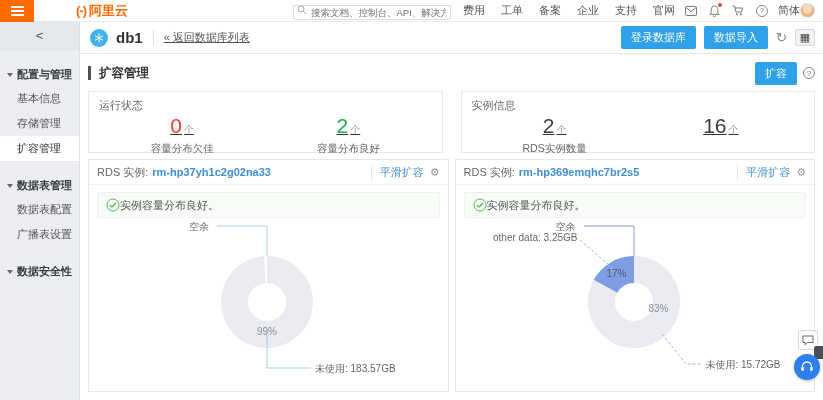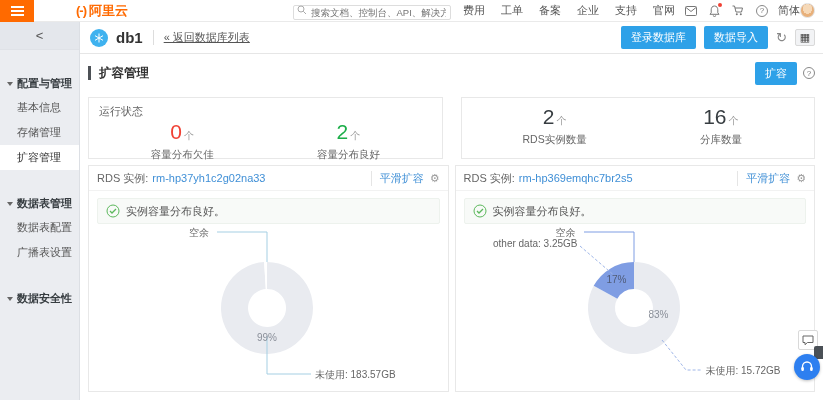--- a/index.html
+++ b/index.html
@@ -21,21 +21,21 @@
   .ticon{position:relative;display:flex;align-items:center;cursor:pointer;}
   .reddot{position:absolute;right:-2px;top:-2px;width:4px;height:4px;border-radius:50%;background:#f04134;}
   .help-badge{display:inline-flex;width:12px;height:12px;border:1px solid #888;border-radius:50%;color:#777;font-size:8px;align-items:center;justify-content:center;cursor:pointer;}
   .locale{font-size:11px;color:#555;margin-right:0;cursor:pointer;flex:none;}
   .avatar{width:15px;height:15px;border-radius:50%;background:radial-gradient(circle at 50% 38%,#f6d9b8 0 45%,#e8b07a 46% 100%);border:1px solid #e0e0e0;margin-right:8px;cursor:pointer;flex:none;}
 
   
   .lower{flex:1;display:flex;min-height:0;}
   .sidebar{width:80px;flex:none;background:#ebedf1;border-right:1px solid #dcdfe4;font-size:11px;display:flex;flex-direction:column;}
   .collapse{height:28px;display:flex;align-items:center;justify-content:center;color:#555;font-size:13px;background:#e4e7ec;border-bottom:1px solid #dfe2e7;cursor:pointer;}
-  .group{margin-top:22px;}
+  .group{margin-top:13px;}
   .g-head{display:flex;align-items:center;gap:4px;padding:4px 4px 4px 7px;color:#373d41;font-weight:bold;cursor:pointer;}
   .caret{width:0;height:0;border-left:3px solid transparent;border-right:3px solid transparent;border-top:4px solid #666;flex:none;}
   .s-item{padding:5px 2px 5px 17px;color:#555;cursor:pointer;}
   .s-item.selected{background:#fff;color:#333;}
 
   .right{flex:1;display:flex;flex-direction:column;min-width:0;justify-content:center;}
   .subheader{height:32px;flex:none;display:flex;align-items:center;gap:8px;padding:0 8px 0 10px;border-bottom:1px solid #e6e6e6;background:#fff;}
   .db-badge{width:18px;height:18px;border-radius:50%;background:#3fb2ef;display:flex;align-items:center;justify-content:center;flex:none;}
   .db-title{font-size:15px;font-weight:bold;color:#333;}
   .back-link{font-size:11px;color:#555;text-decoration:underline;border-left:1px solid #ddd;padding-left:10px;margin-left:2px;cursor:pointer;}
@@ -43,39 +43,39 @@
   .btn-primary{background:#2ea1e8;color:#fff;border:none;border-radius:2px;font-size:11px;padding:4px 10px;cursor:pointer;}
   .icon-refresh{color:#888;font-size:13px;cursor:pointer;line-height:1;}
   .grid-box{width:20px;height:17px;background:#f2f3f5;border:1px solid #d9d9d9;border-radius:2px;display:flex;align-items:center;justify-content:center;font-size:11px;color:#444;cursor:pointer;}
 
   
   .content{flex:1;padding:6px 8px 8px;display:flex;flex-direction:column;min-height:0;background:#fff;}
   .sec-head{height:26px;flex:none;display:flex;align-items:center;}
   .sec-title{font-size:12.5px;font-weight:bold;color:#333;border-left:3px solid #4d5156;padding-left:8px;line-height:14px;}
   .sec-actions{margin-left:auto;display:flex;align-items:center;gap:6px;}
 
-  .stats-row{display:flex;gap:18px;margin-top:11px;flex:none;}
+  .stats-row{display:flex;gap:18px;margin-top:5px;flex:none;}
   .stat-card{flex:1;border:1px solid #e8e8e8;height:62px;padding:6px 10px 0;background:#fff;}
   .stat-card .t{font-size:11px;color:#666;}
   .stat-body{display:flex;margin-top:2px;}
   .stat{flex:1;text-align:center;}
-  .stat .vrow{line-height:22px;}
+  .stat .vrow{line-height:22px;text-decoration:underline;}
   .stat .v{font-size:21px;}
   .v.red{color:#f04134;} .v.green{color:#1cae49;} .v.dark{color:#373d41;}
   .unit{font-size:10px;color:#999;margin-left:2px;}
   .stat .l{font-size:10.5px;color:#666;margin-top:1px;}
 
   .rds-row{display:flex;gap:6px;margin-top:6px;flex:1;min-height:0;}
   .rds-card{flex:1;border:1px solid #e8e8e8;display:flex;flex-direction:column;min-width:0;background:#fff;}
   .rds-head{height:25px;flex:none;border-bottom:1px solid #f2f2f2;display:flex;align-items:center;gap:4px;padding:0 8px;font-size:11px;color:#666;}
-  .rds-id{color:#3f8fd6;cursor:pointer;}
+  .rds-id{color:#3f8fd6;cursor:pointer;font-weight:bold;}
   .rds-actions{margin-left:auto;display:flex;align-items:center;gap:6px;border-left:1px solid #e5e5e5;padding-left:8px;}
   .rds-action-link{color:#3f8fd6;font-size:11px;cursor:pointer;}
   .gear{color:#999;font-size:11px;cursor:pointer;line-height:1;}
-  .banner{margin:7px 8px 0;flex:none;background:#f8faf8;border:1px solid #edf2ed;border-radius:2px;height:26px;display:flex;align-items:center;gap:6px;padding:0 8px;font-size:11px;color:#555;}
+  .banner{margin:7px 8px 0;flex:none;background:#f8faf8;border:1px solid #edf2ed;border-radius:2px;height:26px;display:flex;align-items:center;padding:0 8px;font-size:11px;color:#555;}
   .chart{position:relative;flex:1;min-height:0;}
   .chart svg{position:absolute;left:0;top:0;}
   .lbl{position:absolute;font-size:10px;color:#666;white-space:nowrap;}
   .pct{position:absolute;font-size:10px;color:#8a8f99;text-align:center;}
   .pct.onblue{color:#4f5b78;}
 
   
   .float-feedback{position:absolute;right:5px;top:330px;width:20px;height:20px;background:#fff;border:1px solid #d9d9d9;border-radius:2px;display:flex;align-items:center;justify-content:center;cursor:pointer;}
   .float-badge{position:absolute;right:-3px;top:346px;width:12px;height:13px;background:#4a5056;border-radius:2px;}
   .float-assistant{position:absolute;right:3px;top:354px;width:26px;height:26px;border-radius:50%;background:#2d7ff0;display:flex;align-items:center;justify-content:center;cursor:pointer;box-shadow:0 1px 3px rgba(0,0,0,.25);}
@@ -203,28 +203,28 @@
                 <div class="vrow"><span class="v red">0</span><span class="unit">个</span></div>
                 <div class="l">容量分布欠佳</div>
               </div>
               <div class="stat">
                 <div class="vrow"><span class="v green">2</span><span class="unit">个</span></div>
                 <div class="l">容量分布良好</div>
               </div>
             </div>
           </div>
           <div class="stat-card">
+            <div class="t">实例信息</div>
             <div class="stat-body">
               <div class="stat">
                 <div class="vrow"><span class="v dark">2</span><span class="unit">个</span></div>
                 <div class="l">RDS实例数量</div>
               </div>
               <div class="stat">
                 <div class="vrow"><span class="v dark">16</span><span class="unit">个</span></div>
-                <div class="l">分库数量</div>
               </div>
             </div>
           </div>
         </div>
 
         <div class="rds-row">
 
           <div class="rds-card">
             <div class="rds-head">
               <span>RDS 实例:</span>

